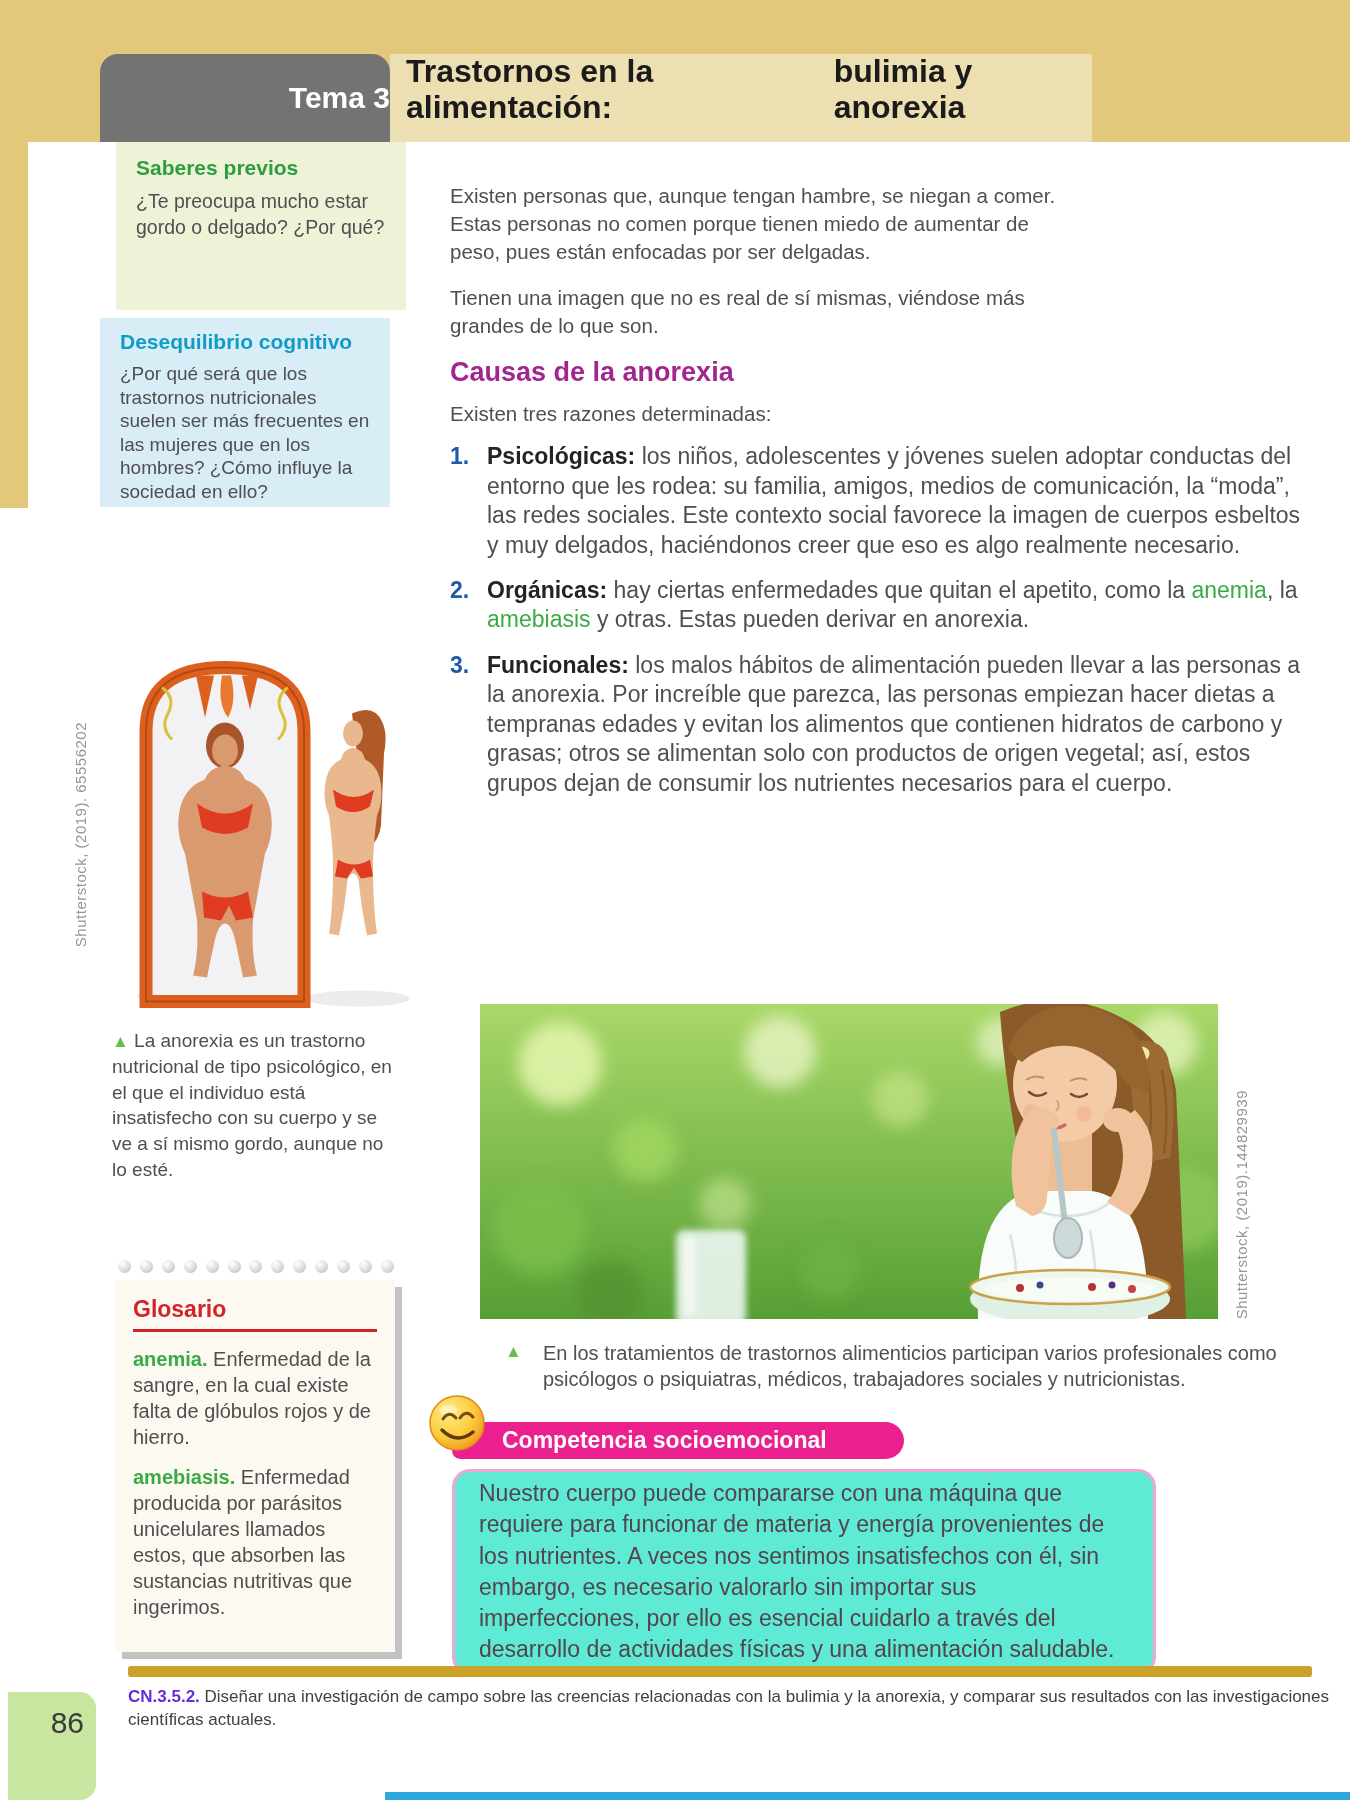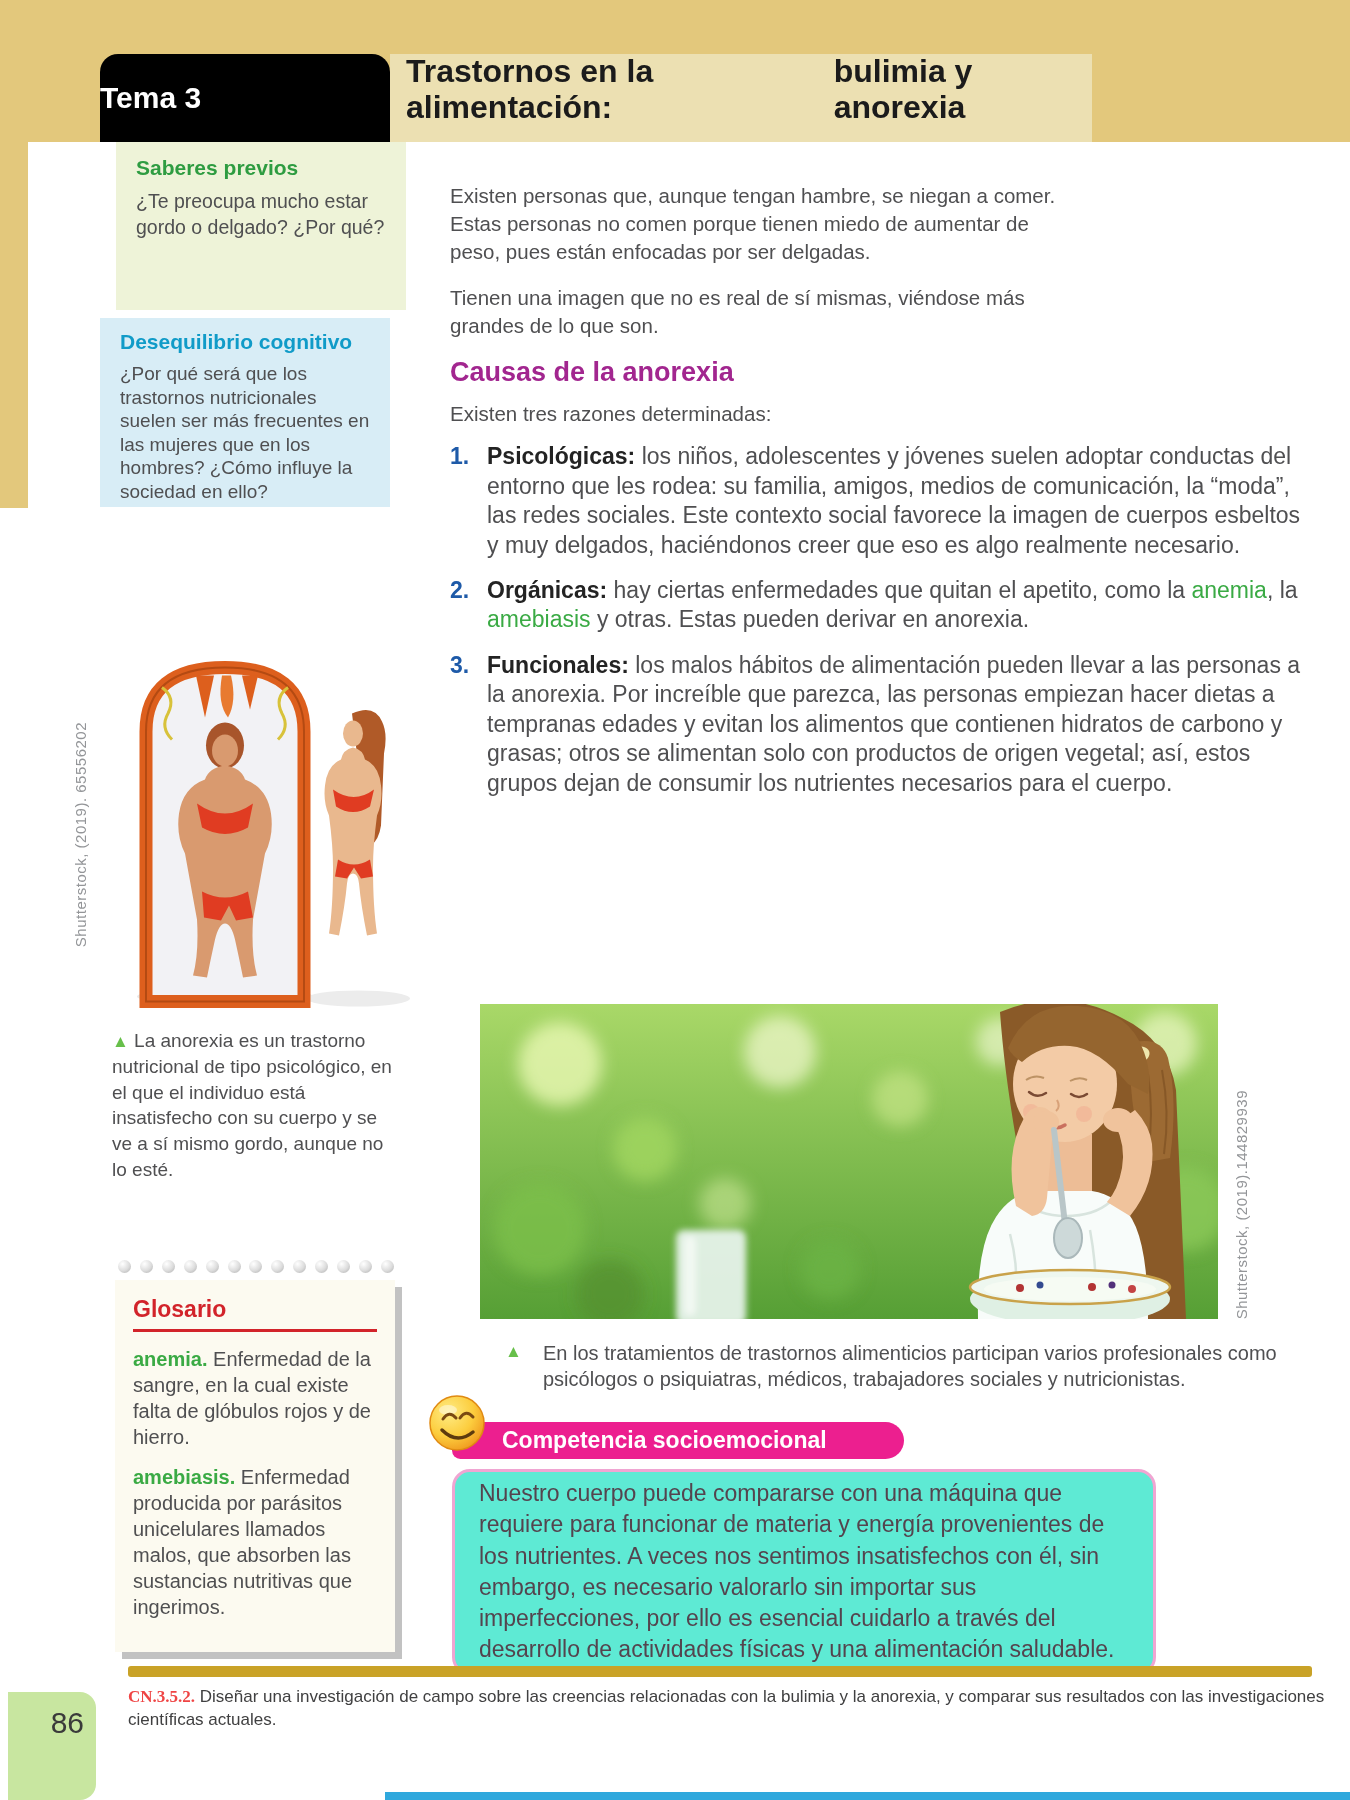--- a/index.html
+++ b/index.html
@@ -3,22 +3,22 @@
 <meta charset="utf-8">
 <style>
   html,body{margin:0;padding:0;background:#ffffff;}
   .page{position:relative;width:1350px;height:1800px;background:#ffffff;overflow:hidden;
         font-family:"Liberation Sans","DejaVu Sans",sans-serif;color:#4f4f51;}
   .abs{position:absolute;}
 
   
   .top-band{left:0;top:0;width:1350px;height:142px;background:#e3c87c;}
   .left-strip{left:0;top:142px;width:28px;height:366px;background:#e3c87c;}
-  .tema-tab{left:100px;top:54px;width:290px;height:88px;background:#000000;
-            border-radius:18px 18px 0 0;display:flex;align-items:center;justify-content:flex-start;}
+  .tema-tab{left:100px;top:54px;width:290px;height:88px;background:#737373;
+            border-radius:18px 18px 0 0;display:flex;align-items:center;justify-content:flex-end;}
   .tema-tab span{color:#ffffff;font-weight:bold;font-size:30px;}
   .title-box{left:390px;top:54px;width:702px;height:88px;background:#ece0b2;
              display:flex;flex-direction:row;justify-content:center;padding-left:16px;box-sizing:border-box;}
   .title-box div{color:#1b1b1b;font-weight:bold;font-size:32px;line-height:1.12;}
 
   
   .side-box{left:100px;width:290px;box-sizing:border-box;padding:14px 20px;}
   .box-saberes{top:142px;height:168px;background:#eef3d8;margin-left:16px;}
   .box-deseq{top:318px;height:189px;background:#d8edf6;padding-top:12px;}
   .side-box h3{margin:0 0 8px 0;font-size:21px;font-weight:bold;}
@@ -73,21 +73,21 @@
   .comp-header{left:452px;top:1422px;width:452px;height:37px;background:#ec1f8f;
                border-radius:10px 22px 22px 10px;display:flex;align-items:center;z-index:2;}
   .comp-header span{color:#ffffff;font-weight:bold;font-size:23px;padding-left:50px;}
   .comp-body{left:452px;top:1469px;width:704px;min-height:188px;background:#5eead4;
              border:3px solid #f0a5d2;border-radius:18px;box-sizing:border-box;padding:6px 24px;}
   .comp-body p{margin:0;font-size:23px;line-height:1.36;color:#54444e;}
 
   
   .gold-bar{left:128px;top:1666px;width:1184px;height:11px;background:#c9a227;border-radius:3px;}
   .footer-text{left:128px;top:1686px;width:1212px;font-size:17px;line-height:1.35;color:#404041;}
-  .footer-text b{color:#ef4444;font-family:Liberation Serif, serif;}
+  .footer-text b{color:#6d28d9;}
   .page-badge{left:8px;top:1692px;width:88px;height:108px;background:#c8e6a0;border-radius:0 16px 16px 0;
               display:flex;align-items:flex-start;justify-content:flex-end;box-sizing:border-box;padding:14px 12px 0 0;}
   .page-badge span{font-size:30px;color:#3a3a3a;}
   .blue-bar{left:385px;top:1792px;width:965px;height:8px;background:#2fa8dd;}
 </style>
 </head>
 <body>
 
 <div class="page">
 
@@ -156,21 +156,21 @@
       <i></i>
       <i></i>
       <i></i>
       <i></i>
       <i></i>
   </div>
   <div class="abs glossary-box">
     <h3>Glosario</h3>
     <div class="glossary-rule"></div>
     <p><span class="term">anemia.</span><span> Enfermedad de la sangre, en la cual existe falta de glóbulos rojos y de hierro.</span></p>
-    <p><span class="term">amebiasis.</span><span> Enfermedad producida por parásitos unicelulares llamados malos, que absorben las sustancias nutritivas que ingerimos.</span></p>
+    <p><span class="term">amebiasis.</span><span> Enfermedad producida por parásitos unicelulares llamados estos, que absorben las sustancias nutritivas que ingerimos.</span></p>
   </div>
 
   <div class="abs main-col">
     <p class="body">Existen personas que, aunque tengan hambre, se niegan a comer. Estas personas no comen porque tienen miedo de aumentar de peso, pues están enfocadas por ser delgadas.</p>
     <p class="body">Tienen una imagen que no es real de sí mismas, viéndose más grandes de lo que son.</p>
     <h2 class="h-purple">Causas de la anorexia</h2>
     <p class="intro">Existen tres razones determinadas:</p>
 
     <div class="cause-item">
       <span class="num">1.</span>

